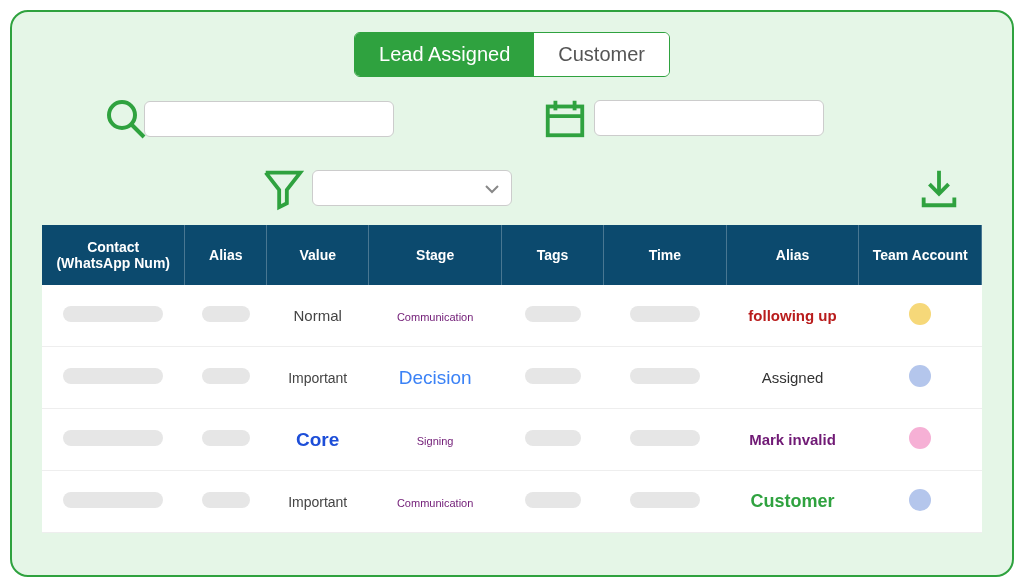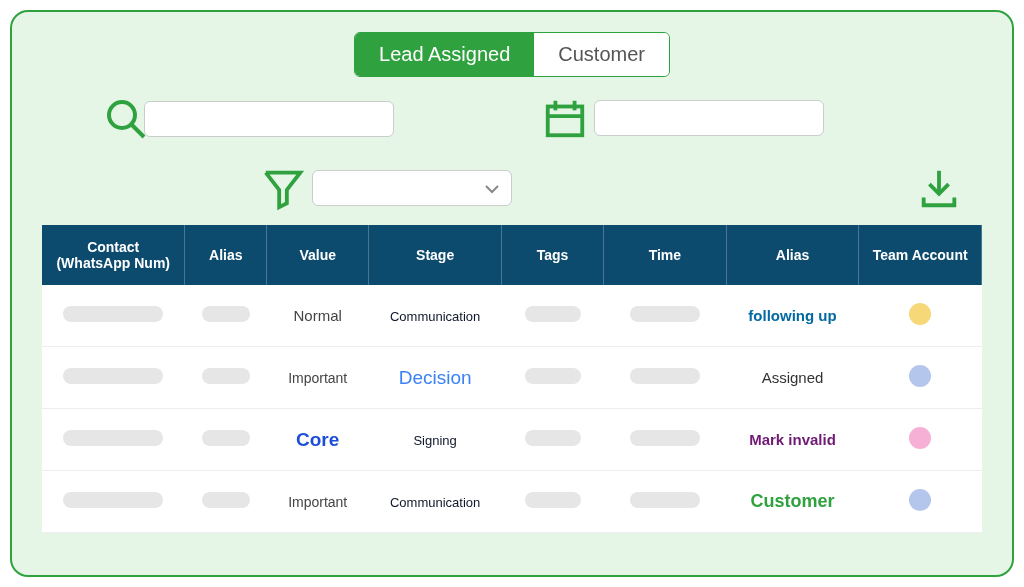--- a/index.html
+++ b/index.html
@@ -169,24 +169,24 @@
       border-radius: 8px;
       height: 16px;
     }
     .pill-lg { width: 100px; }
     .pill-md { width: 56px; }
     .pill-sm { width: 48px; }
     .pill-time { width: 70px; }
     .value-cell.normal { color: #444; }
     .value-cell.important { color: #444; font-size: 14px; }
     .value-cell.core { color: #1d4ed8; font-weight: 700; font-size: 19px; }
-    .stage-cell { font-size: 13px; color: #0f172a; }
+    .stage-cell { font-size: 11px; color: #701a75; }
     .stage-cell.decision { color: #3b82f6; font-weight: 400; font-size: 19px; }
     .status-cell { font-size: 15px; }
-    .status-followup { color: #0369a1; font-weight: 600; text-align: right; }
+    .status-followup { color: #b91c1c; font-weight: 600; text-align: right; }
     .status-assigned { color: #333; }
     .status-invalid { color: #701a75; font-weight: 600; }
     .status-customer { color: #2fa23f; font-weight: 700; font-size: 18px; }
     .dot {
       display: inline-block;
       width: 22px;
       height: 22px;
       border-radius: 50%;
     }
     .dot-yellow { background: #f6d879; }

